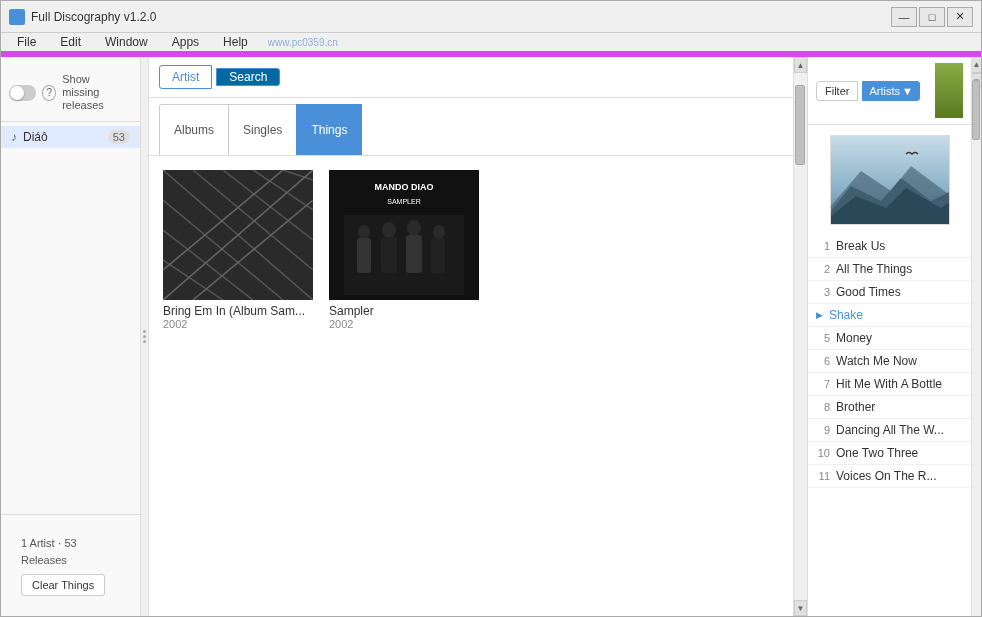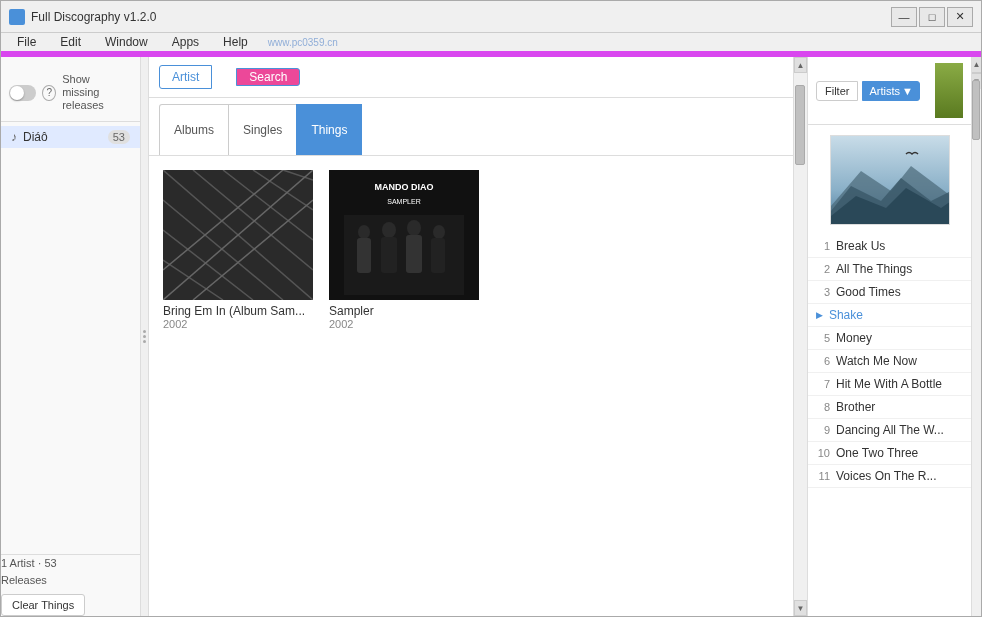--- a/index.html
+++ b/index.html
@@ -163,21 +163,21 @@
       color: #333;
     }
     .artist-count {
       font-size: 11px;
       color: #666;
       background: #e0e0e0;
       padding: 1px 5px;
       border-radius: 8px;
     }
     .sidebar-footer {
-      padding: 0;
+      padding: 20px;
       border-top: 1px solid #ddd;
     }
     .sidebar-stats {
       font-size: 11px;
       color: #555;
       margin-bottom: 6px;
       line-height: 1.5;
     }
     .clear-btn {
       padding: 4px 10px;
@@ -213,37 +213,37 @@
     .center-panel {
       flex: 1;
       display: flex;
       flex-direction: column;
       overflow: hidden;
     }
     .center-header {
       padding: 8px 10px;
       display: flex;
       align-items: center;
-      gap: 24px;
+      gap: 4px;
       border-bottom: 1px solid #ddd;
       flex-shrink: 0;
     }
     .search-type-btn {
       padding: 4px 12px;
       border: 1px solid #4a90d9;
       background: white;
       font-size: 12px;
       cursor: pointer;
       color: #4a90d9;
     }
     .search-type-btn:first-child { border-radius: 3px 0 0 3px; }
     .search-btn {
       padding: 1px 12px;
       border: 1px solid #4a90d9;
-      background: #ec4899;
+      background: #0369a1;
       color: white;
       font-size: 12px;
       cursor: pointer;
       border-radius: 0 3px 3px 0;
     }
     .tabs-row {
       display: flex;
       padding: 6px 10px 0;
       border-bottom: 1px solid #ddd;
       flex-shrink: 0;

